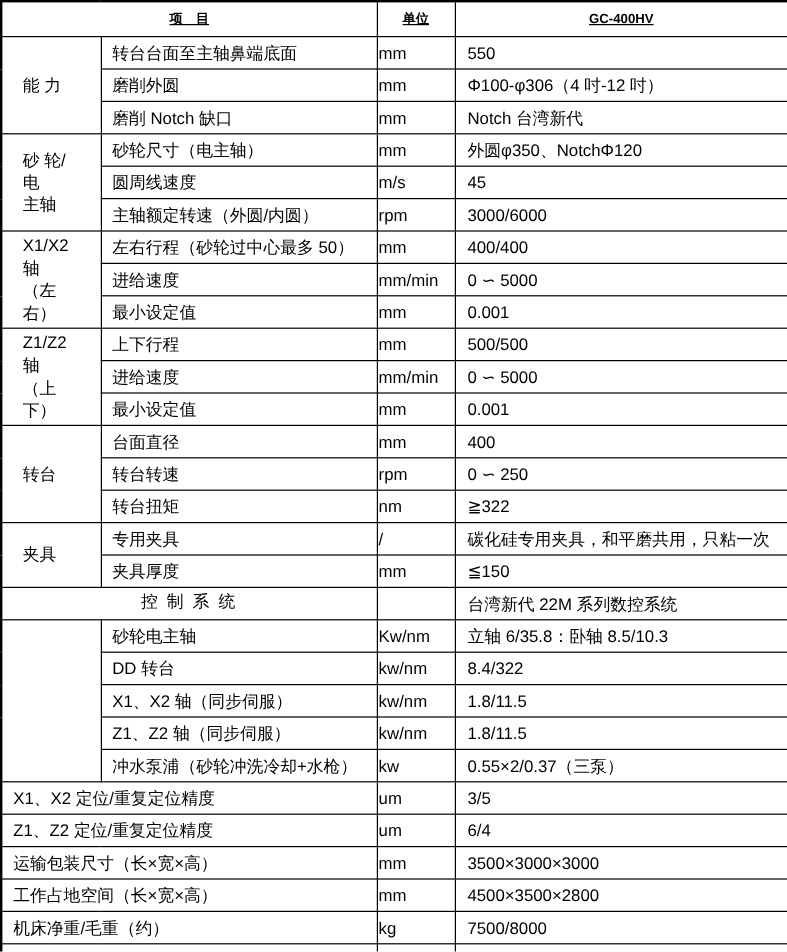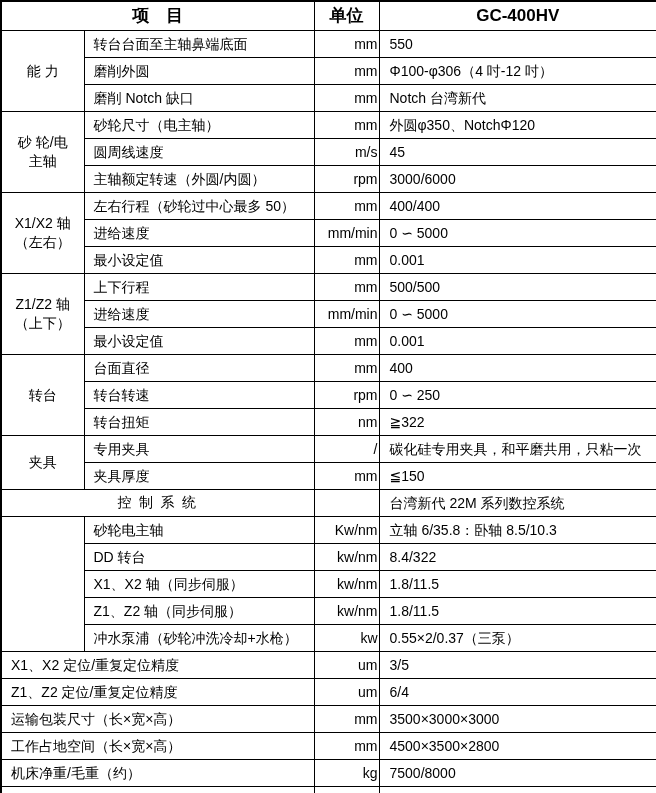--- a/index.html
+++ b/index.html
@@ -27,42 +27,42 @@
     font-size: 14px;
     line-height: 1.35;
     height: 26px;
     padding: 0 4px;
     overflow: hidden;
     vertical-align: middle;
     background: #ffffff;
   }
   thead th {
     font-weight: bold;
-    font-size: 17px;
+    font-size: 11px;
     height: 28px;
     white-space: nowrap;
+    text-decoration: underline;
   }
   td.group-cell {
-    text-align: center;
     white-space: pre-line;
-    padding: 0 7px;
+    padding: 0 17px;
   }
   td.item-cell {
     text-align: left;
     padding-left: 9px;
     white-space: nowrap;
   }
   td.item-cell.center {
     text-align: center;
     padding-left: 4px;
     letter-spacing: 2px;
     font-family: Liberation Serif, serif;
   }
   td.unit-cell {
-    text-align: right;
+    text-align: left;
     padding: 0 1px;
     white-space: nowrap;
   }
   td.value-cell {
     text-align: left;
     padding-left: 10px;
     white-space: nowrap;
   }
 </style>
 </head>

